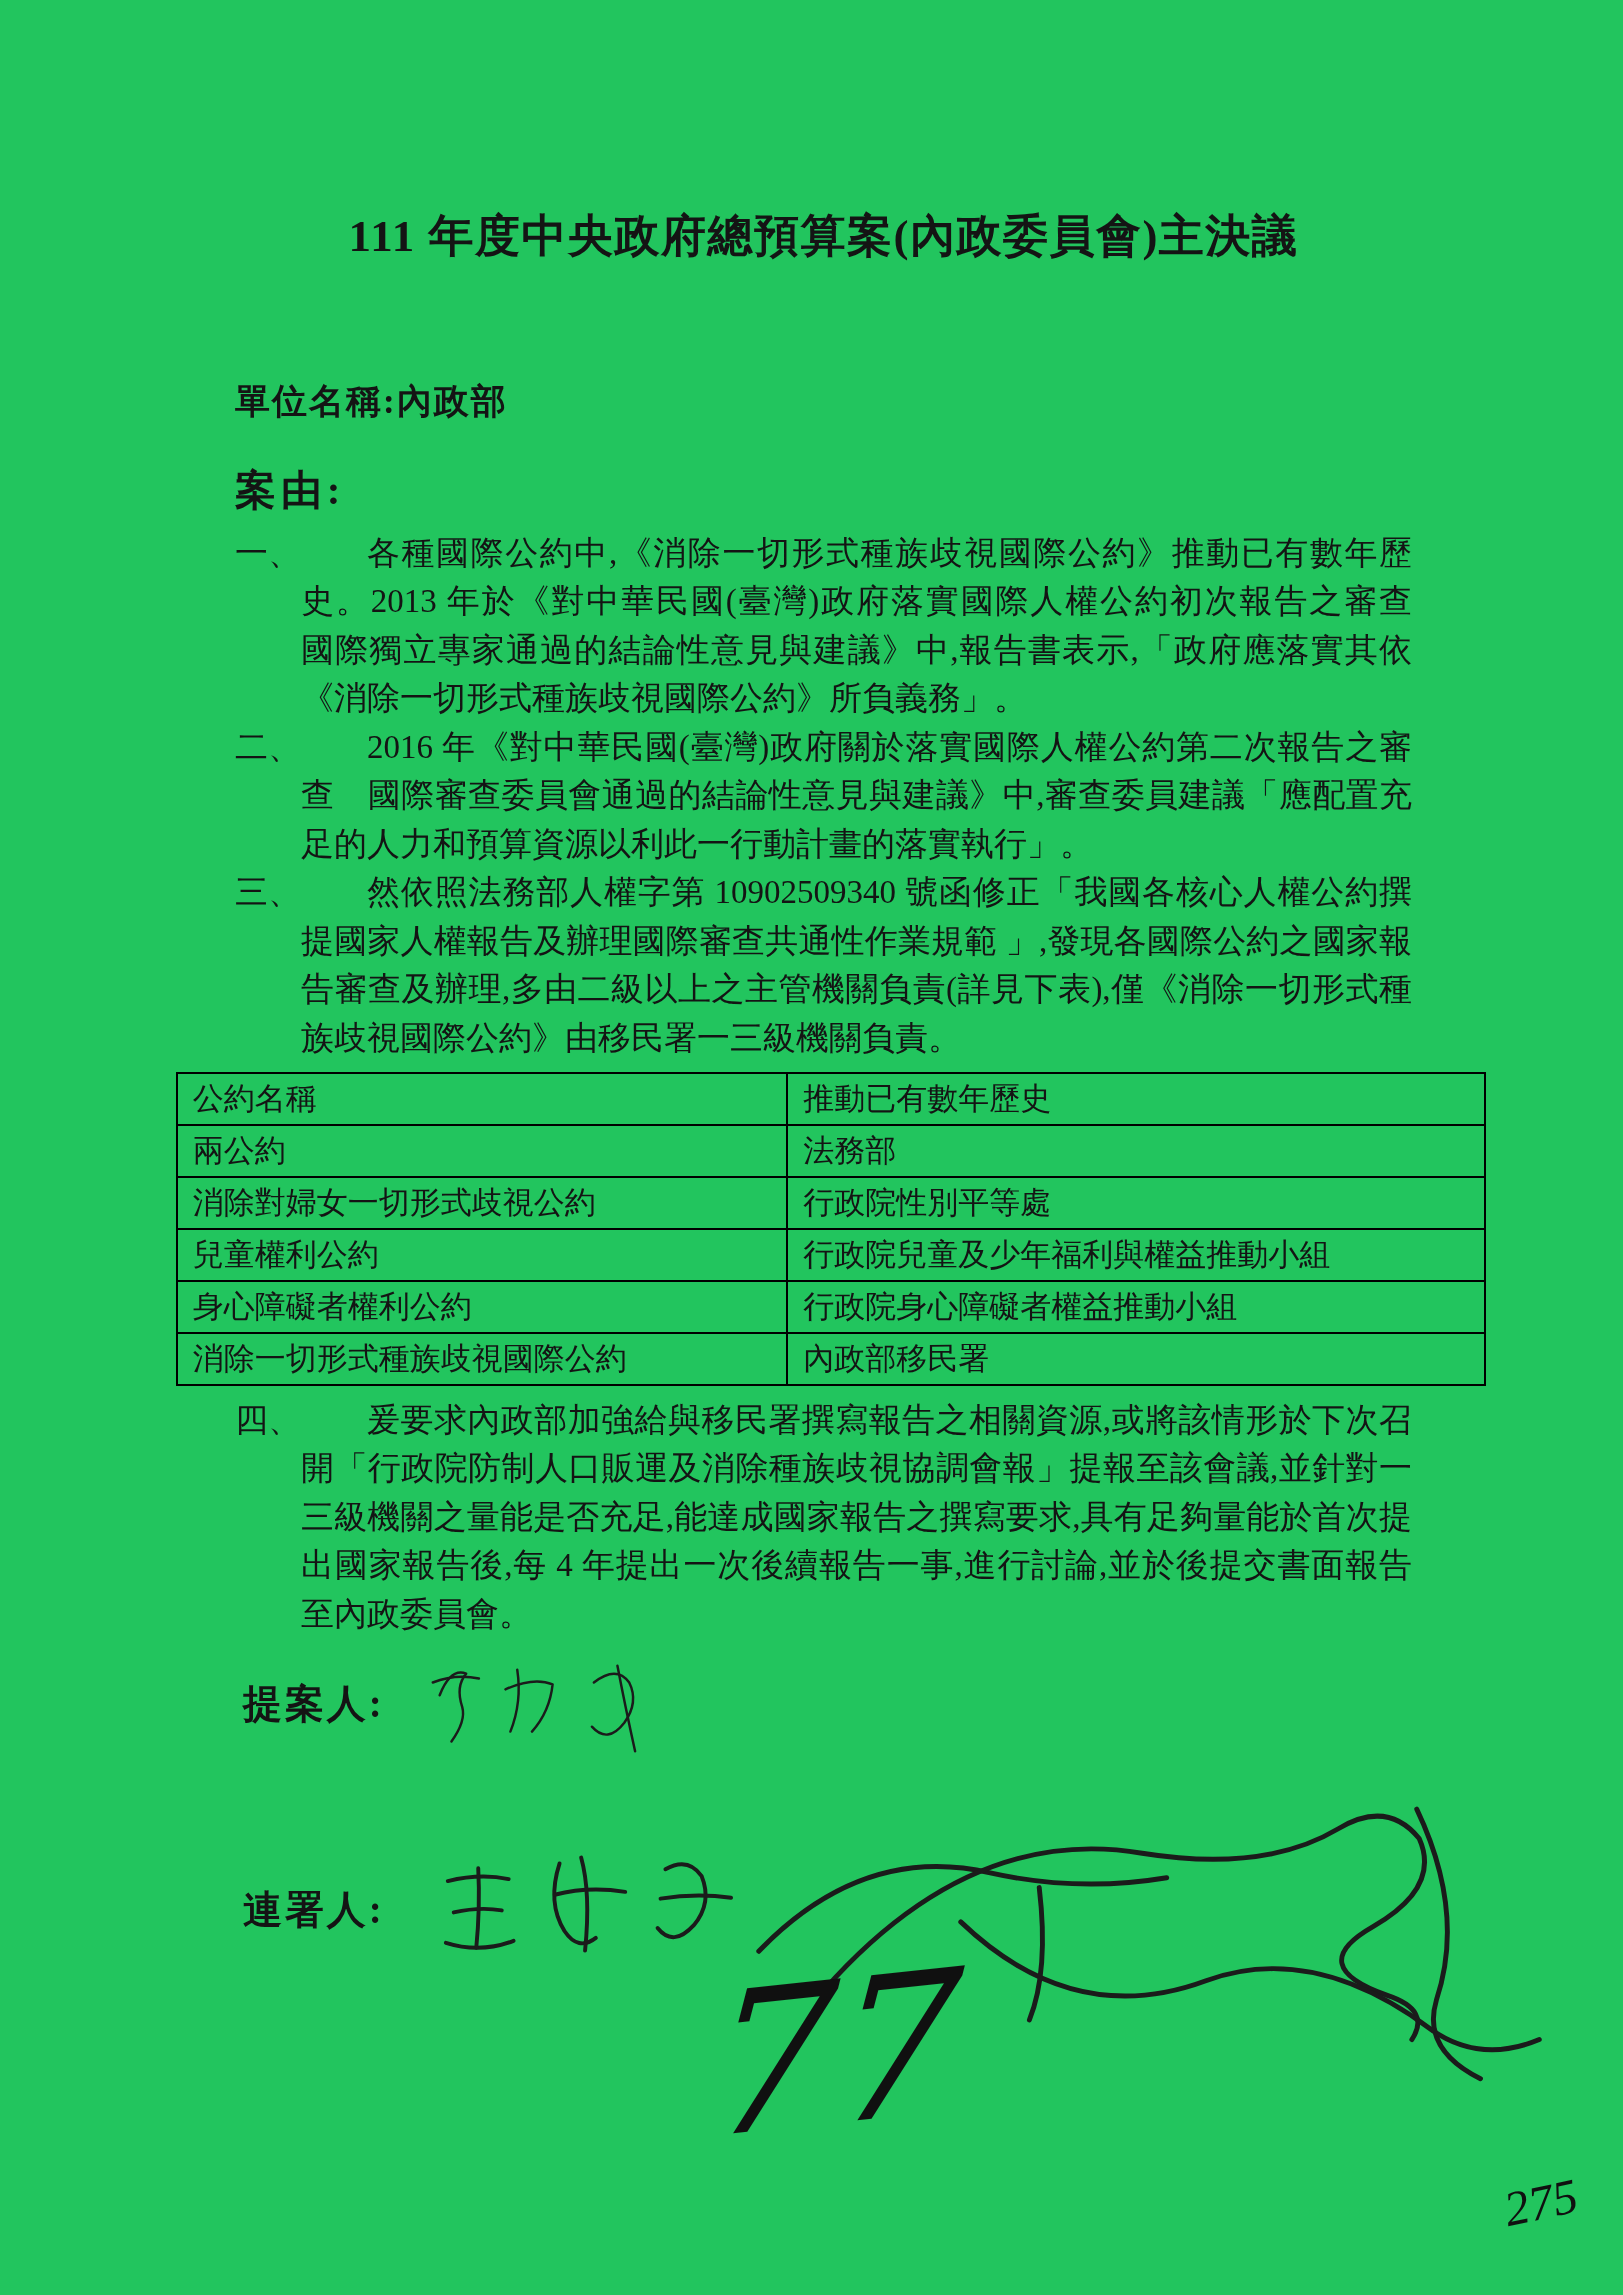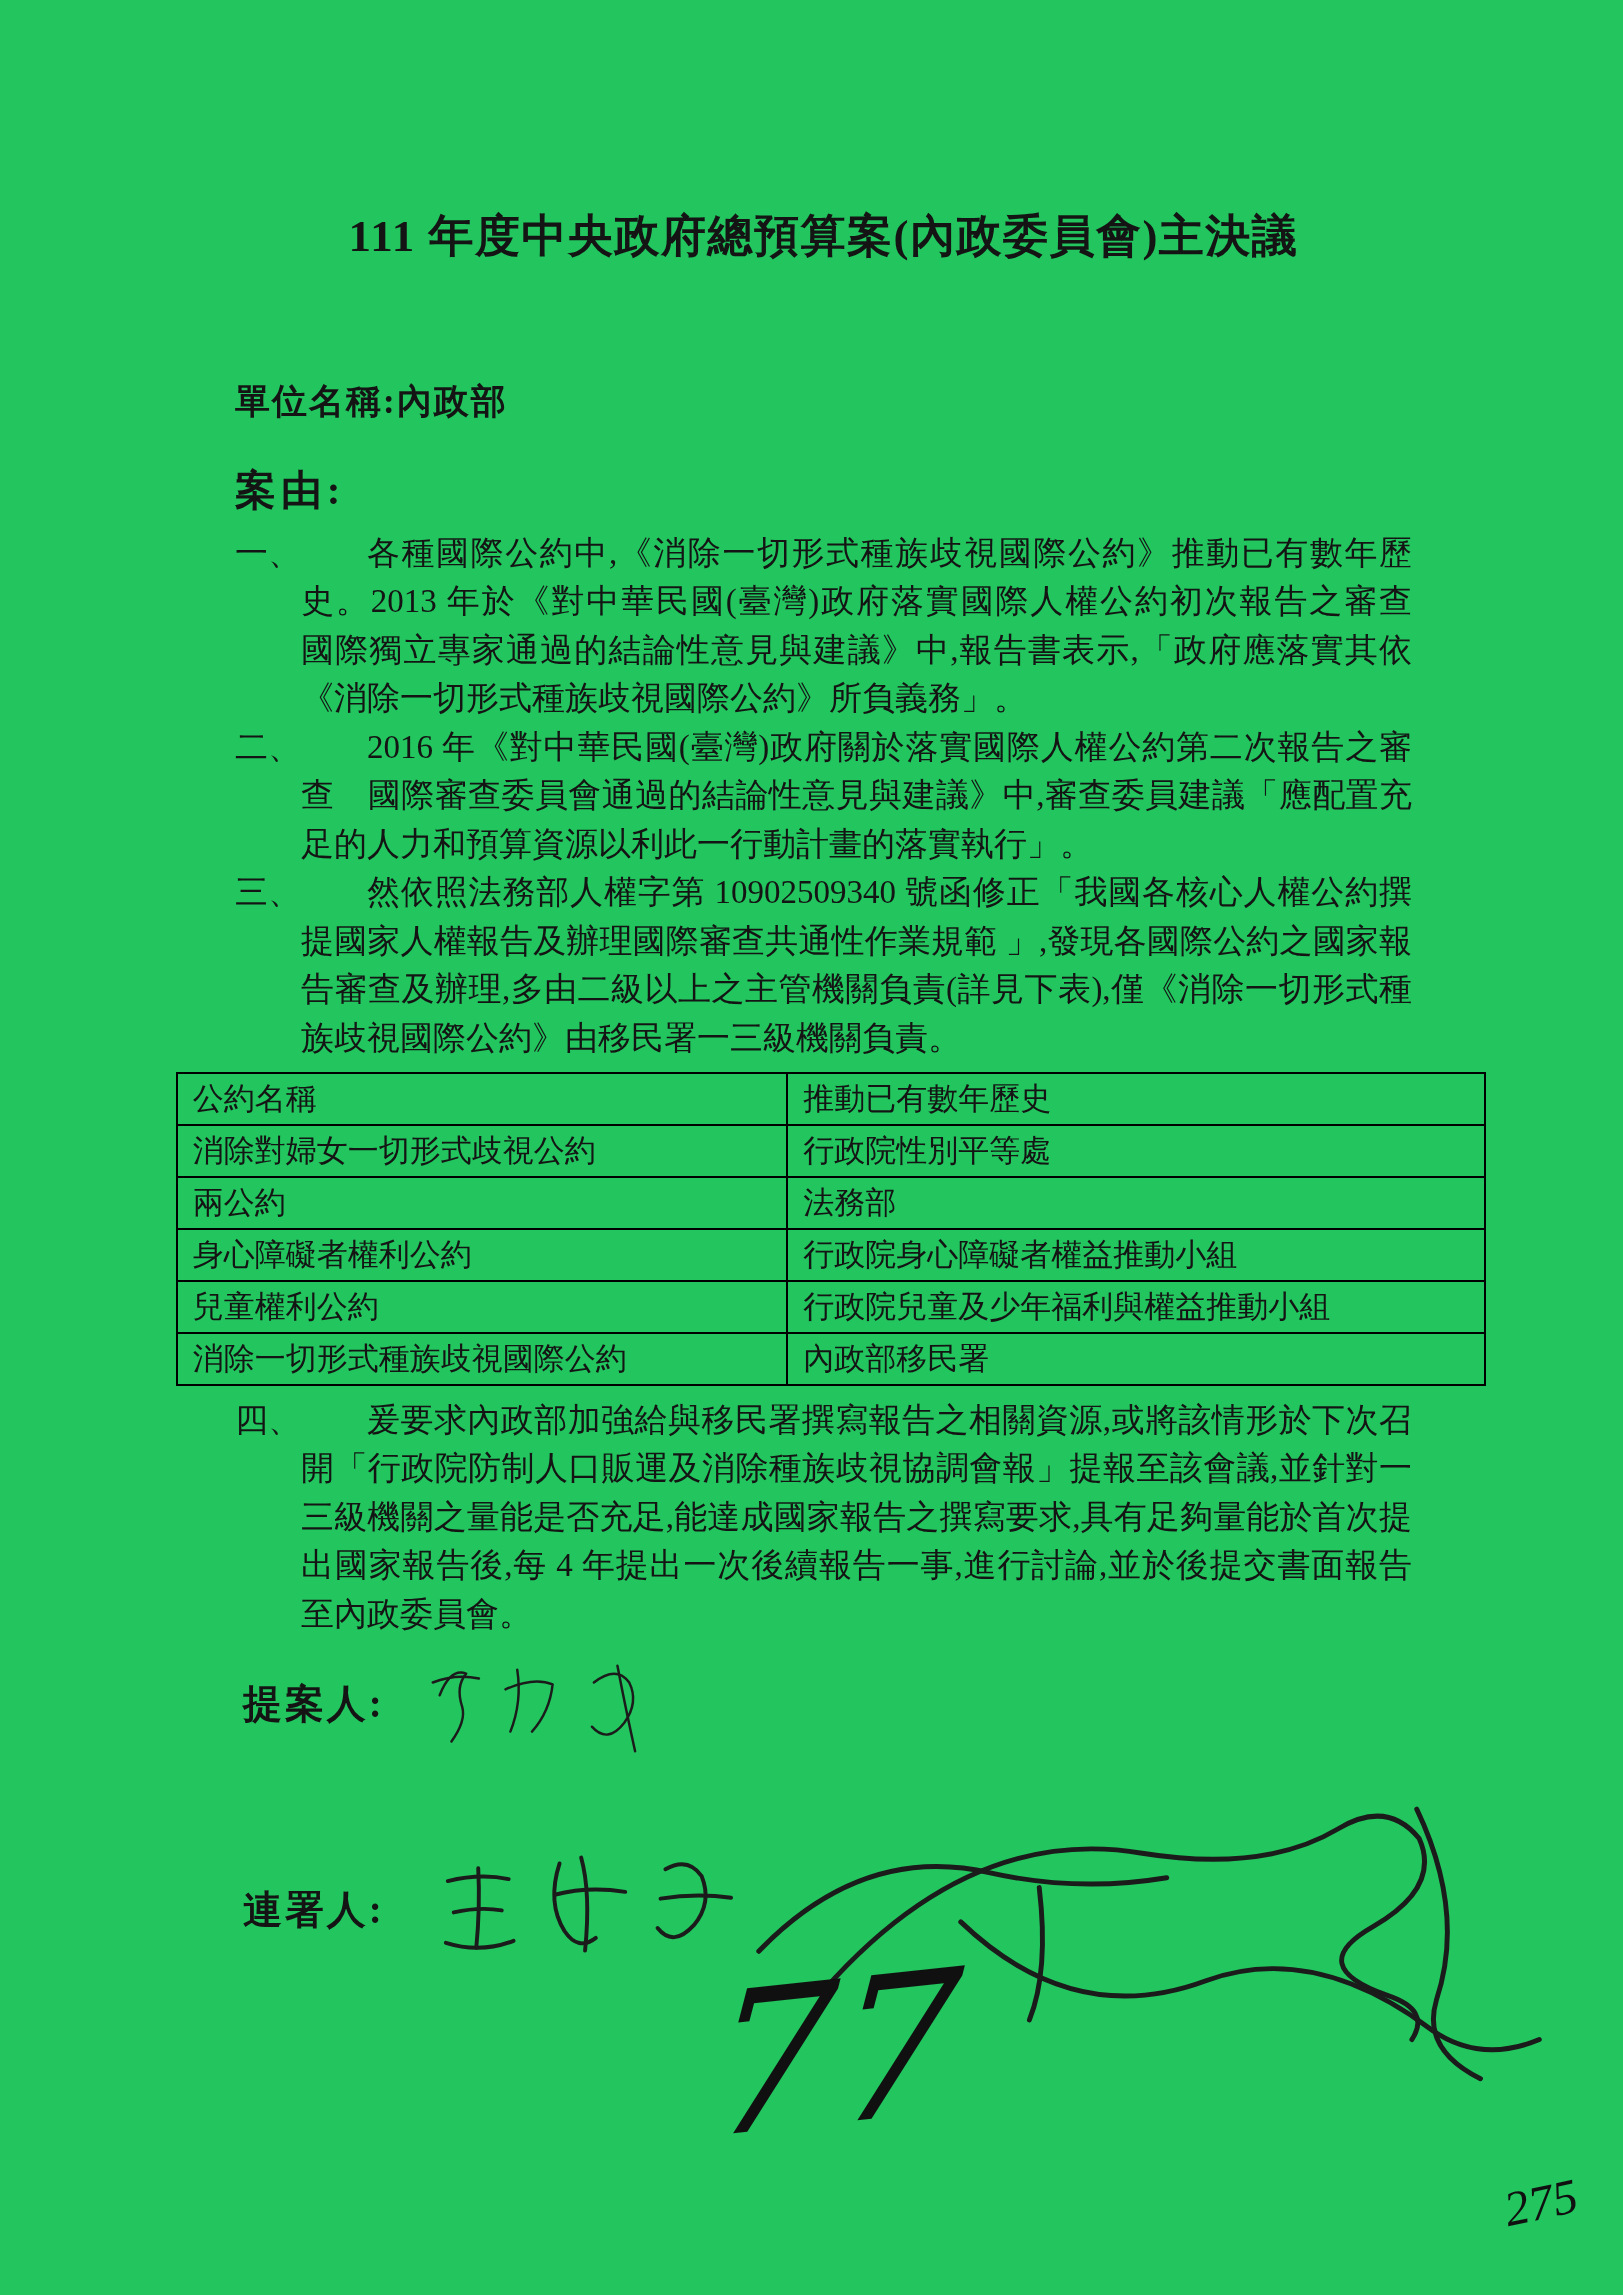--- a/index.html
+++ b/index.html
@@ -86,34 +86,34 @@
       </div>
     </div>
 
     <table class="doc-table">
       <tbody>
         <tr>
           <td class="c1">公約名稱</td>
           <td>推動已有數年歷史</td>
         </tr>
         <tr>
+          <td class="c1">兩公約</td>
+          <td>法務部</td>
+        </tr>
+        <tr>
           <td class="c1">消除對婦女一切形式歧視公約</td>
           <td>行政院性別平等處</td>
         </tr>
         <tr>
-          <td class="c1">兩公約</td>
-          <td>法務部</td>
+          <td class="c1">兒童權利公約</td>
+          <td>行政院兒童及少年福利與權益推動小組</td>
         </tr>
         <tr>
           <td class="c1">身心障礙者權利公約</td>
           <td>行政院身心障礙者權益推動小組</td>
-        </tr>
-        <tr>
-          <td class="c1">兒童權利公約</td>
-          <td>行政院兒童及少年福利與權益推動小組</td>
         </tr>
         <tr>
           <td class="c1">消除一切形式種族歧視國際公約</td>
           <td>內政部移民署</td>
         </tr>
       </tbody>
     </table>
 
     <div class="item item-after">
       <span class="marker">四、</span><span>爰要求內政部加強給與移民署撰寫報告之相關資源,或將該情形於下次召開「行政院防制人口販運及消除種族歧視協調會報」提報至該會議,並針對一三級機關之量能是否充足,能達成國家報告之撰寫要求,具有足夠量能於首次提出國家報告後,每 4 年提出一次後續報告一事,進行討論,並於後提交書面報告至內政委員會。</span>

